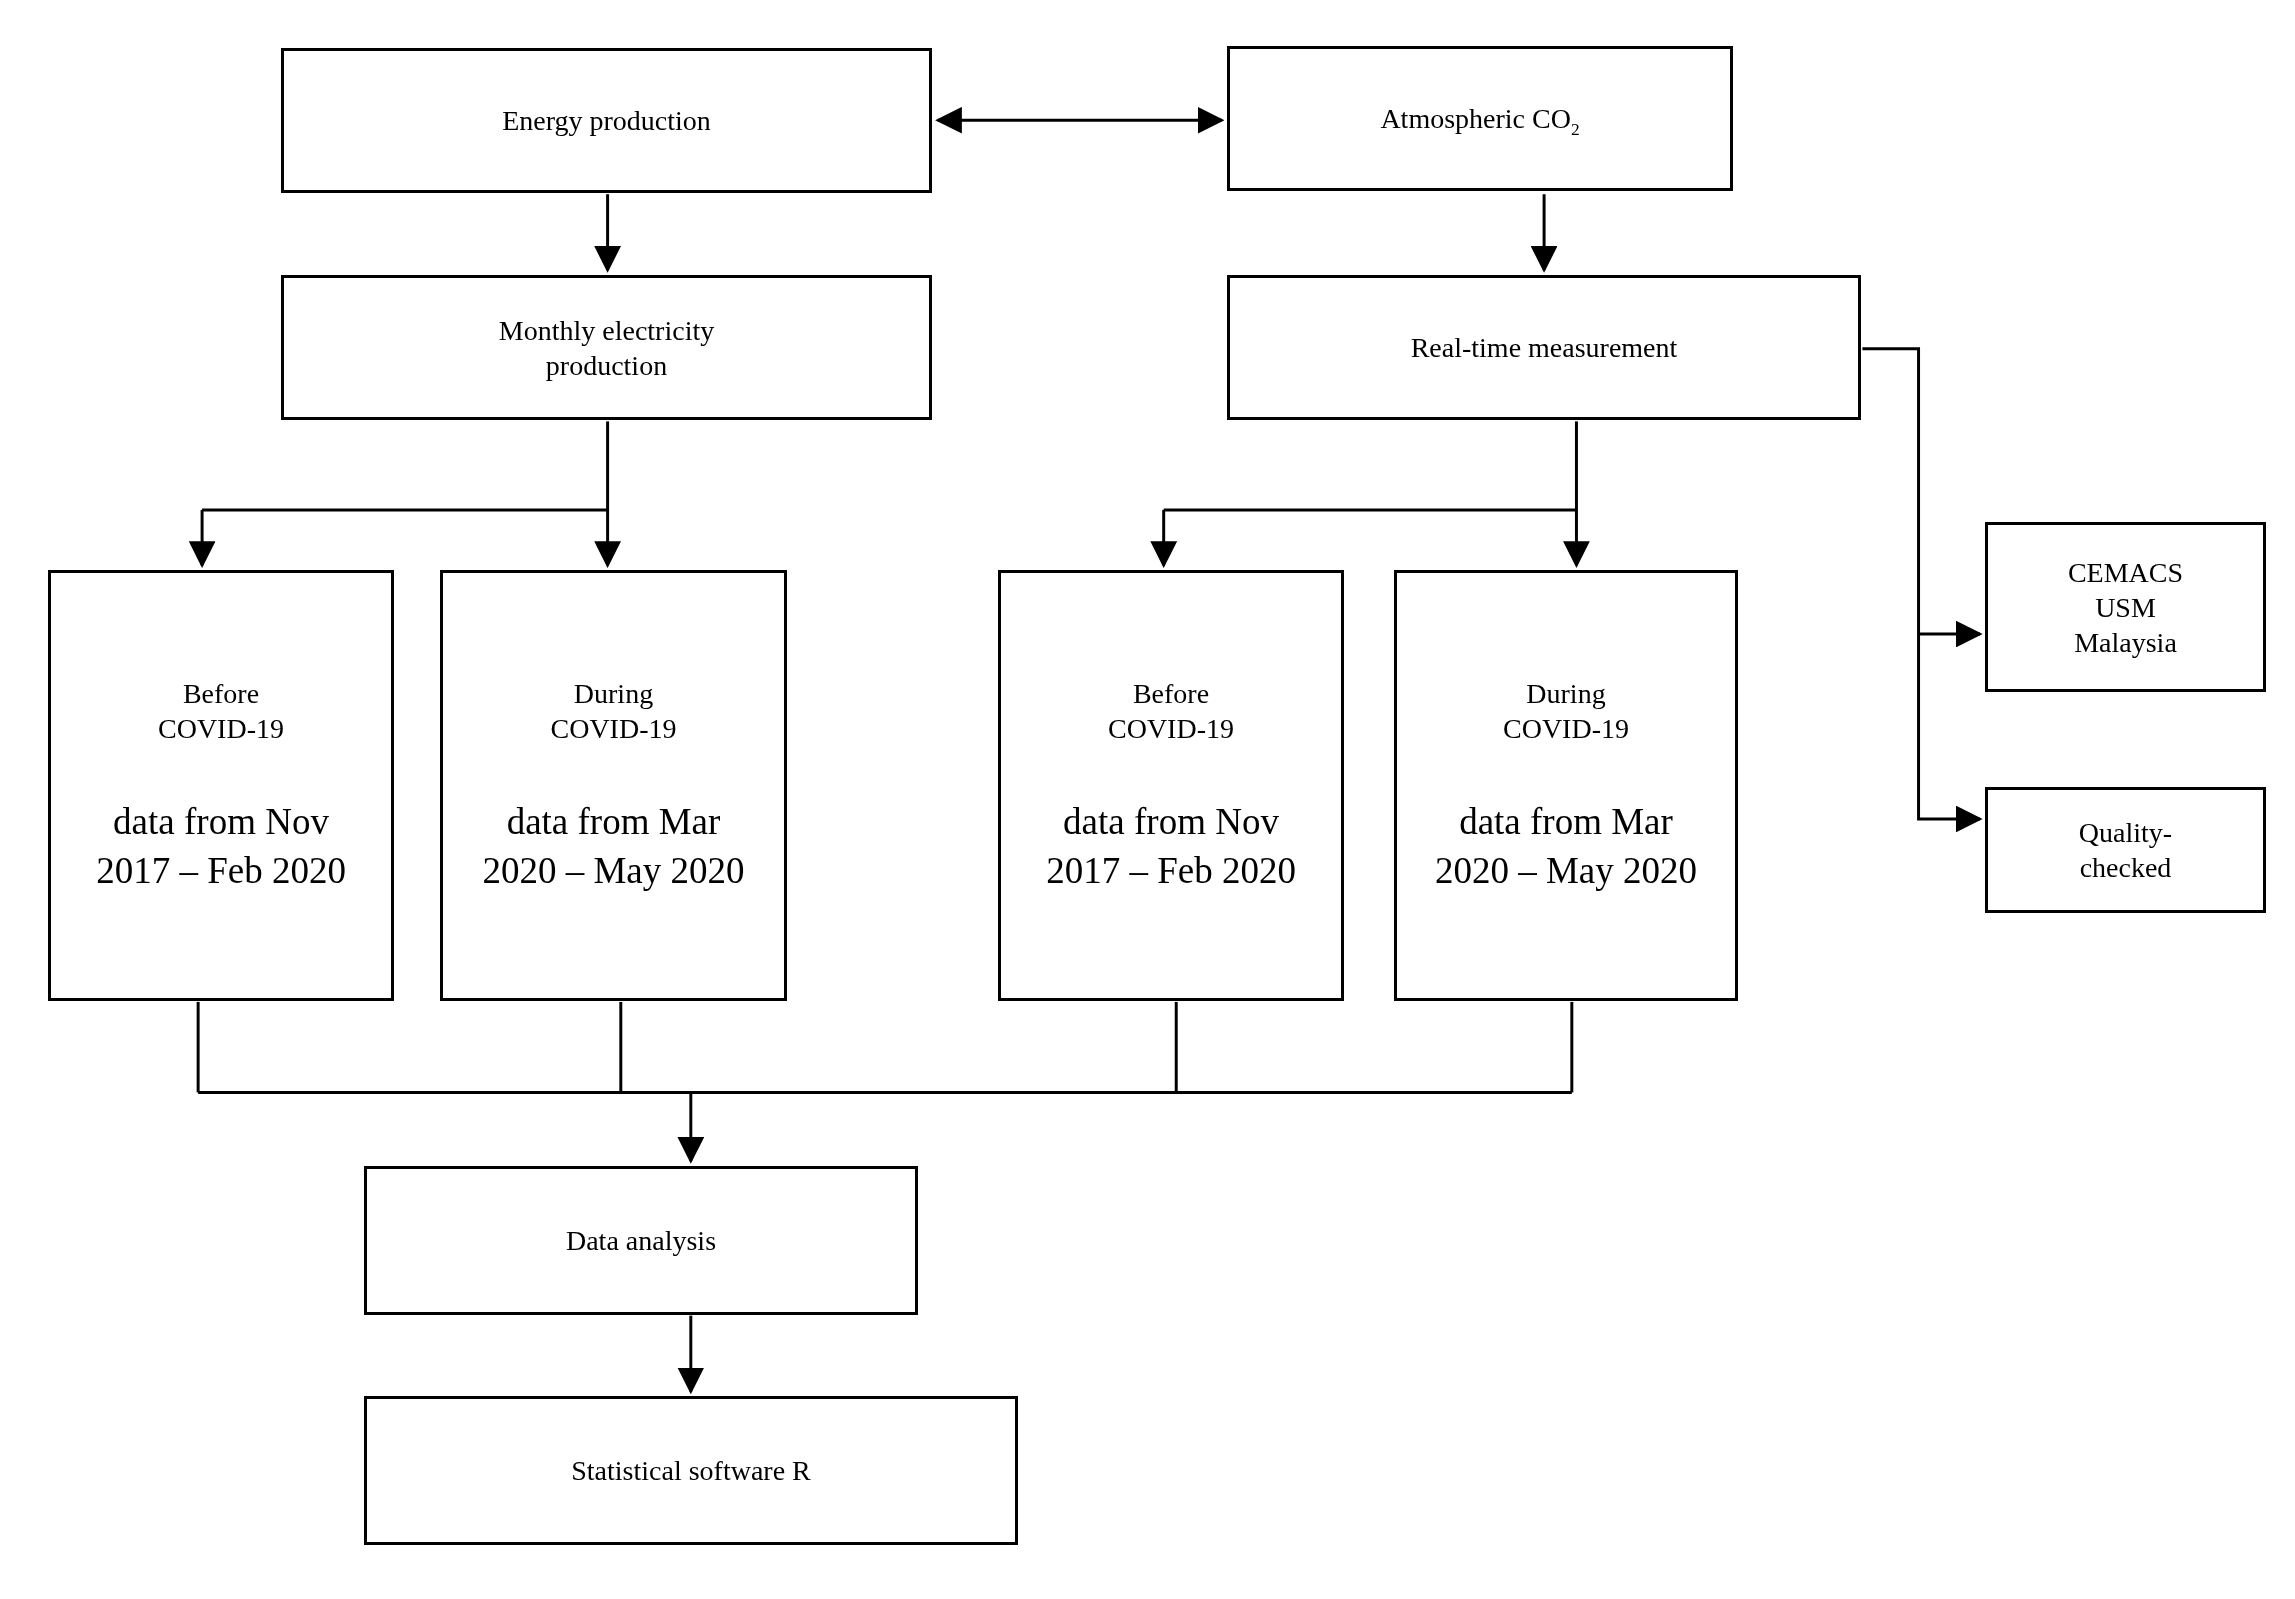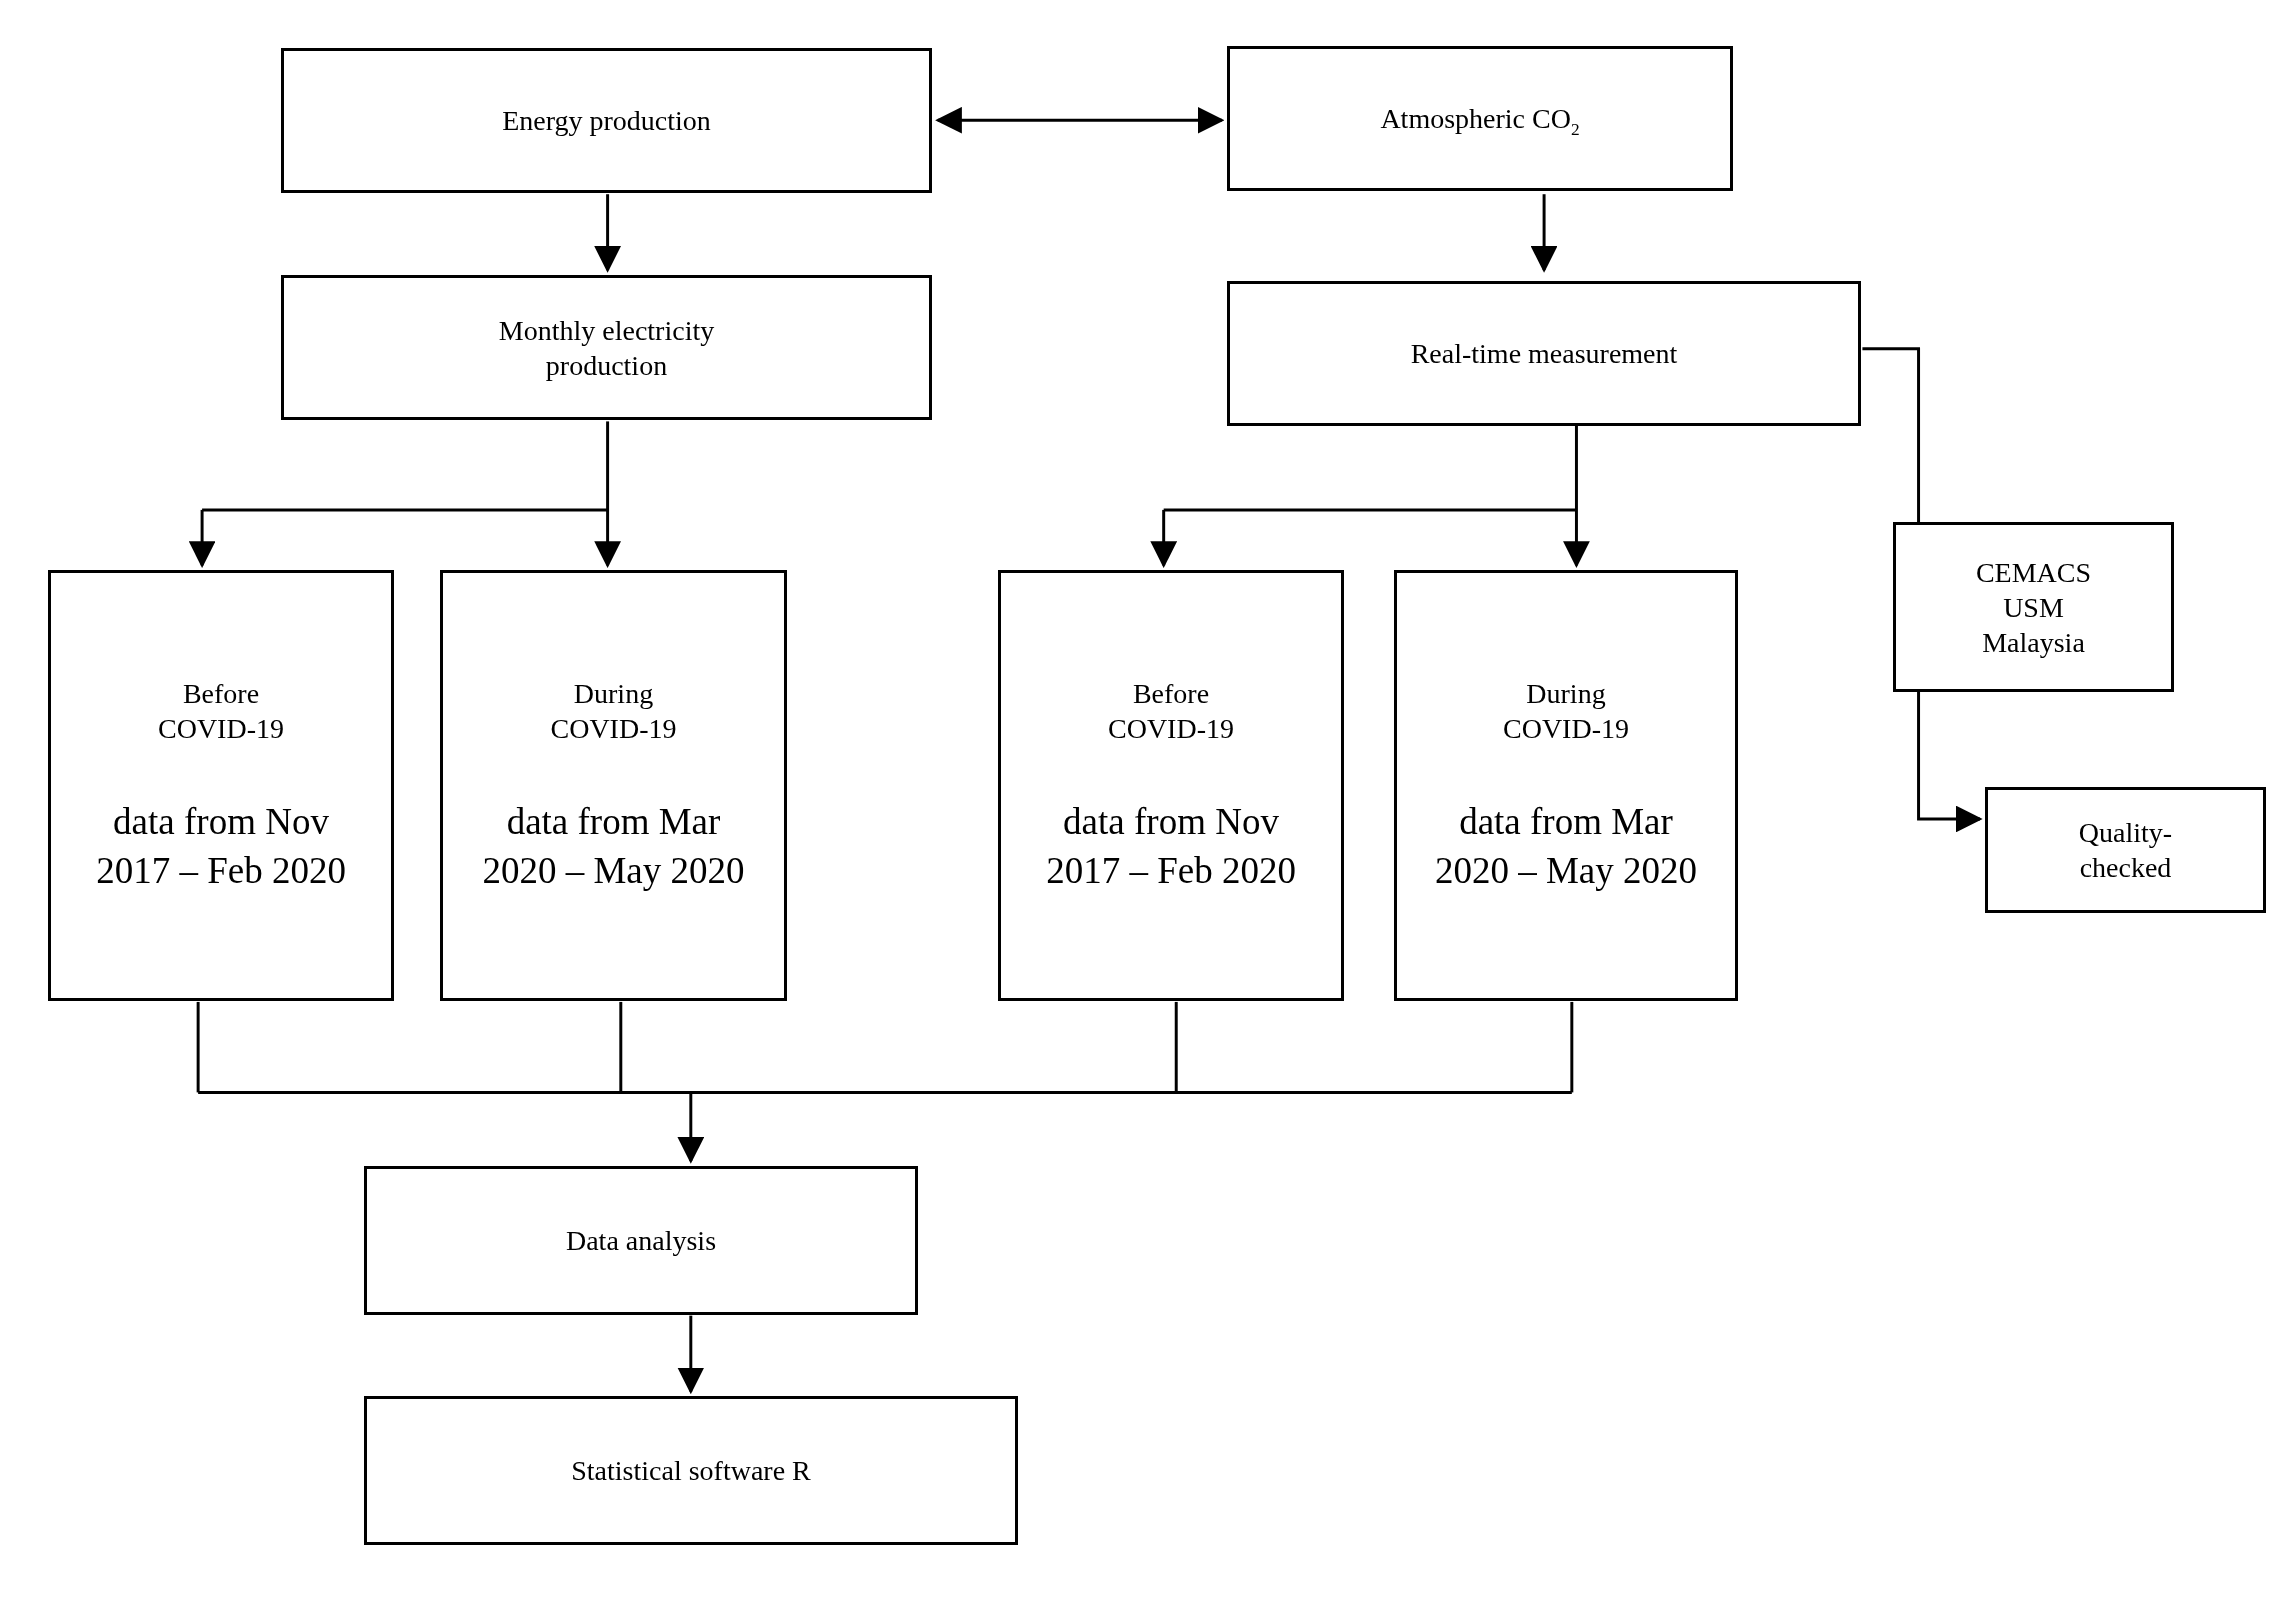--- a/index.html
+++ b/index.html
@@ -92,21 +92,21 @@
 
   <div class="node" style="left:1227px; top:46px; width:506px; height:145px;">
     <span class="label"><span>Atmospheric CO</span><sub class="co2sub">2</sub></span>
   </div>
 
   <div class="node" style="left:281px; top:275px; width:651px; height:145px;">
     <span class="label">Monthly electricity
 production</span>
   </div>
 
-  <div class="node" style="left:1227px; top:281px; width:634px; height:145px;">
+  <div class="node" style="left:1227px; top:275px; width:634px; height:145px;">
     <span class="label">Real-time measurement</span>
   </div>
 
   <div class="node covid" style="left:48px; top:570px; width:346px; height:431px;">
     <span class="label">Before
 COVID-19</span>
     <span class="sublabel">data from Nov
 2017 – Feb 2020</span>
   </div>
 
@@ -124,21 +124,21 @@
 2017 – Feb 2020</span>
   </div>
 
   <div class="node covid" style="left:1394px; top:570px; width:344px; height:431px;">
     <span class="label">During
 COVID-19</span>
     <span class="sublabel">data from Mar
 2020 – May 2020</span>
   </div>
 
-  <div class="node" style="left:1893px; top:522px; width:281px; height:170px;">
+  <div class="node" style="left:1985px; top:522px; width:281px; height:170px;">
     <span class="label">CEMACS
 USM
 Malaysia</span>
   </div>
 
   <div class="node" style="left:1985px; top:787px; width:281px; height:126px;">
     <span class="label">Quality-
 checked</span>
   </div>
 

